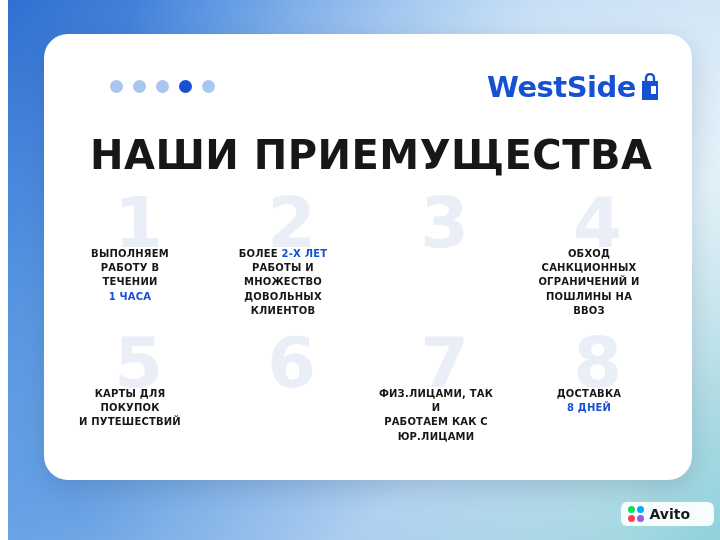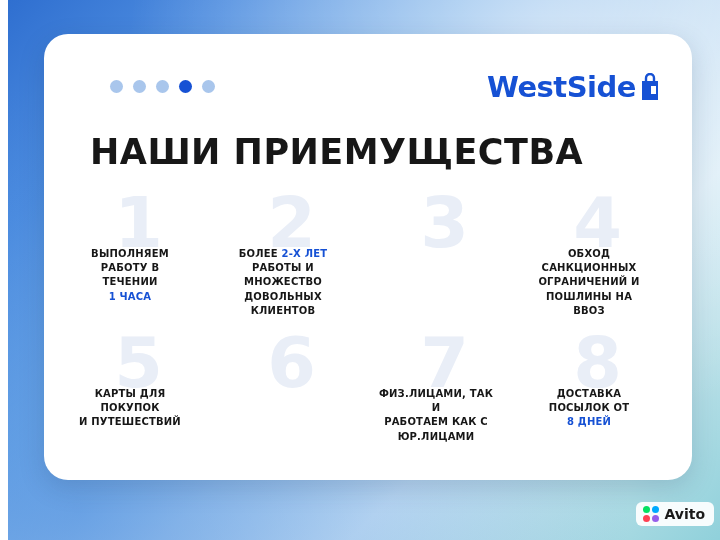--- a/index.html
+++ b/index.html
@@ -78,21 +78,21 @@
     width: 22px;
     height: 28px;
     position: relative;
   }
   .logo-mark svg { display: block; }
 
   .title {
     position: absolute;
     left: 46px;
     top: 98px;
-    font-size: 35px;
+    font-size: 40px;
     font-weight: bold;
     color: #171717;
     letter-spacing: 0.5px;
     font-family: "DejaVu Sans", sans-serif;
     white-space: nowrap;
   }
 
   
   .grid {
     position: absolute;
@@ -141,21 +141,21 @@
   
   .avito {
     position: absolute;
     right: 14px;
     bottom: 14px;
     display: flex;
     align-items: center;
     gap: 5px;
     background: rgba(255,255,255,0.92);
     border-radius: 6px;
-    padding: 4px 9px 4px 7px;
+    padding: 4px 24px 4px 7px;
   }
   .a-dot { width: 7px; height: 7px; border-radius: 50%; }
   .a-dot.green { background: #04e061; }
   .a-dot.blue { background: #0af; }
   .a-dot.red { background: #ff4053; }
   .a-dot.purple { background: #965eeb; }
   .avito-grid {
     display: grid;
     grid-template-columns: 7px 7px;
     grid-template-rows: 7px 7px;
@@ -238,21 +238,20 @@
           <div class="cell-text">
             <div><span>ФИЗ.ЛИЦАМИ, ТАК И</span></div>
             <div><span>РАБОТАЕМ КАК С</span></div>
             <div><span>ЮР.ЛИЦАМИ</span></div>
           </div>
         </div>
         <div class="cell">
           <div class="big-num">8</div>
           <div class="cell-text">
             <div><span>ДОСТАВКА</span></div>
-            <div><span>ПОСЫЛОК ОТ</span></div>
             <div><span class="hl">8 ДНЕЙ</span></div>
           </div>
         </div>
       </div>
   </div>
 
   <div class="avito">
     <span class="avito-grid">
       <span class="a-dot green"></span>
       <span class="a-dot blue"></span>

